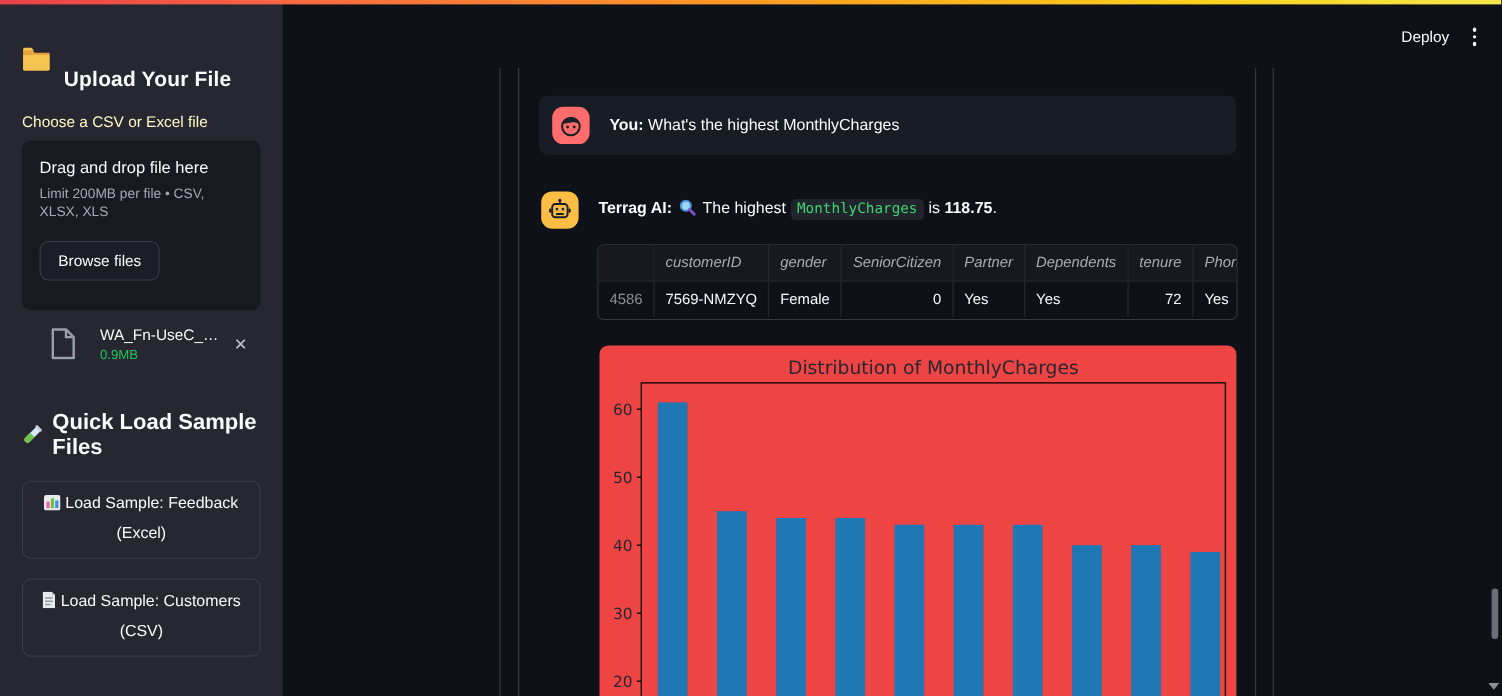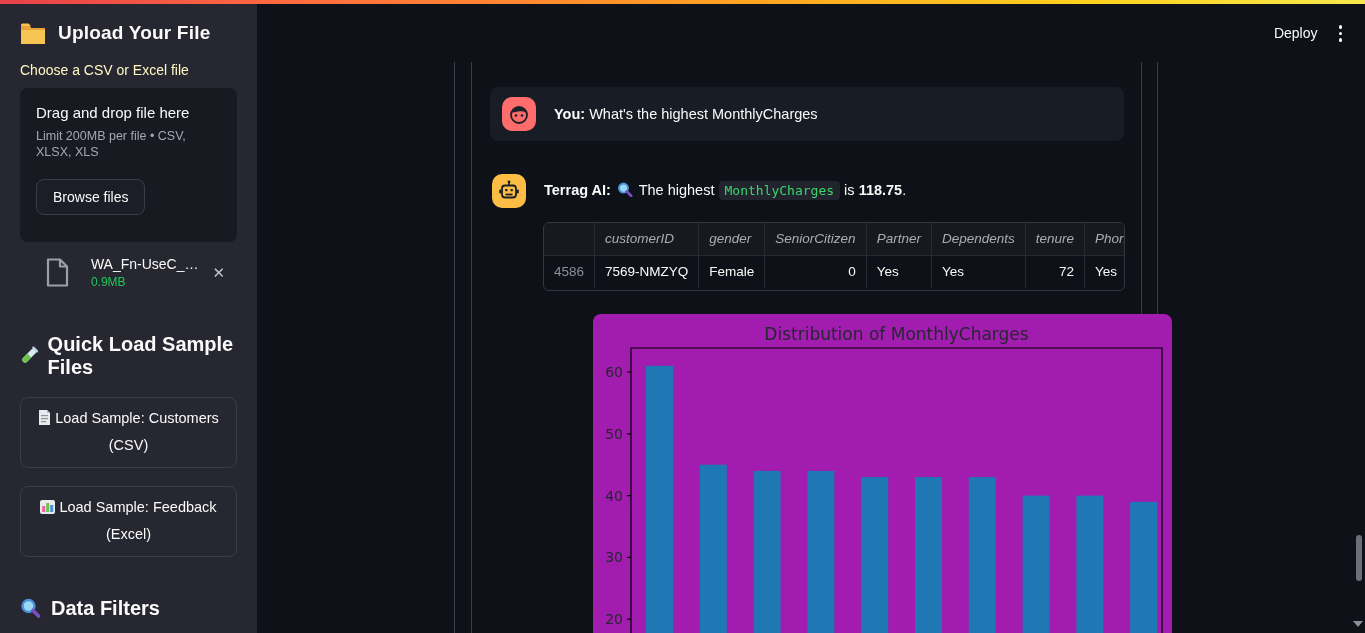--- a/index.html
+++ b/index.html
@@ -9,21 +9,21 @@
     font-family:"Liberation Sans","DejaVu Sans",sans-serif;
     font-size:14px; position:relative;
   }
   .decoration { position:absolute; top:0; left:0; width:1365px; height:4px; z-index:50;
     background:linear-gradient(90deg,#e8414a 0%,#ff6d3f 22%,#ffa421 55%,#ffd21e 80%,#f6e84c 100%); }
 
   
   .sidebar { position:absolute; top:0; left:0; width:257px; height:633px;
     background:#262730; padding:0 20px; z-index:10; }
   .sb-title { display:flex; align-items:center; gap:12px; margin-top:22px; }
-  .sb-title h1 { font-size:19px; font-weight:bold; letter-spacing:.2px; }
+  .sb-title h1 { font-size:19px; font-weight:bold; letter-spacing:.2px;margin-top:40px; }
   .uploader-label { margin-top:18px; font-size:14px; color:#fef9c3; }
   .dropzone { margin-top:10px; background:#171a21; border-radius:8px; padding:16px; height:154px; }
   .dz-title { font-size:15px; color:#fafafa; }
   .dz-sub { margin-top:7px; font-size:12.5px; line-height:1.3; color:#a3a8b4; width:150px; }
   .browse-btn { margin-top:18px; background:#1b1e26; color:#fafafa; font-size:14px;
     border:1px solid #3a3d46; border-radius:8px; padding:9px 16px; cursor:pointer;
     font-family:inherit; }
   .file-item { margin-top:14px; display:flex; align-items:center; padding-left:14px;justify-content:center; }
   .file-info { margin-left:22px; }
   .file-name { font-size:14px; color:#fafafa; max-width:112px; white-space:nowrap; }
@@ -70,21 +70,21 @@
     font-size:13.5px; white-space:nowrap; overflow:hidden; }
   .df th:first-child, .df td:first-child { border-left:none; }
   .df thead th { color:#a9adb5; font-weight:normal; background:#17191f; height:32px;
     border-bottom:1px solid #282b33; text-align:left;font-style:italic; }
   .df td { color:#fafafa; }
   .df td.idx { color:#8b8f98; }
   .df .num { text-align:right; }
 
   
   .chart-card { position:absolute; left:545px; top:314px; width:579px; height:319px;
-    background:#a21caf; border-radius:8px 8px 0 0; overflow:hidden;margin-left:48px; }
+    background:#ef4444; border-radius:8px 8px 0 0; overflow:hidden; }
   .chart-card svg { display:block; font-family:"DejaVu Sans",sans-serif; }
 
   
   .page-scroll-thumb { position:absolute; left:1356px; top:535px; width:6px; height:46px;
     border-radius:3px; background:#6b7078; cursor:pointer; }
   .scroll-arrow { position:absolute; left:1353px; top:621px; width:0; height:0;
     border-left:5px solid transparent; border-right:5px solid transparent;
     border-top:6px solid #8a8f98; cursor:pointer; }
 </style>
 </head>
@@ -127,36 +127,36 @@
       <g transform="rotate(45 11 11)">
         <rect x="7.5" y="-1" width="7" height="22" rx="3.5" fill="#d9e8f5"></rect>
         <path d="M7.5 10 h7 v7.5 a3.5 3.5 0 0 1 -7 0 Z" fill="#6cc24a"></path>
         <rect x="6.3" y="-2" width="9.4" height="3" rx="1.5" fill="#bfd3e4"></rect>
       </g>
     </svg>
     <h2>Quick Load Sample Files</h2>
   </div>
 
   <button class="sample-btn">
+    <span class="icn"><svg width="15" height="14" viewBox="0 0 15 14">
+      <rect x="0" y="0" width="15" height="14" rx="2" fill="#e8eaed"></rect>
+      <rect x="2.2" y="6" width="3" height="6" fill="#ef5fa7"></rect>
+      <rect x="6.2" y="3" width="3" height="9" fill="#6cc24a"></rect>
+      <rect x="10.2" y="5" width="3" height="7" fill="#4a90d9"></rect>
+    </svg></span><span>Load Sample: Feedback (Excel)</span>
+  </button>
+
+  <button class="sample-btn">
     <span class="icn"><svg width="13" height="15" viewBox="0 0 13 15">
       <path d="M1 0 h8 l3 3 v12 H1 Z" fill="#e8eaed"></path>
       <path d="M9 0 l3 3 h-3 Z" fill="#b9bec6"></path>
       <rect x="3" y="5" width="7" height="1.2" fill="#8d939c"></rect>
       <rect x="3" y="8" width="7" height="1.2" fill="#8d939c"></rect>
       <rect x="3" y="11" width="5" height="1.2" fill="#8d939c"></rect>
     </svg></span><span>Load Sample: Customers (CSV)</span>
-  </button>
-
-  <button class="sample-btn">
-    <span class="icn"><svg width="15" height="14" viewBox="0 0 15 14">
-      <rect x="0" y="0" width="15" height="14" rx="2" fill="#e8eaed"></rect>
-      <rect x="2.2" y="6" width="3" height="6" fill="#ef5fa7"></rect>
-      <rect x="6.2" y="3" width="3" height="9" fill="#6cc24a"></rect>
-      <rect x="10.2" y="5" width="3" height="7" fill="#4a90d9"></rect>
-    </svg></span><span>Load Sample: Feedback (Excel)</span>
   </button>
 
   <div class="section-title filters-title">
     <svg width="21" height="21" viewBox="0 0 21 21">
       <circle cx="8.5" cy="8" r="6" fill="#9ad7f5" stroke="#4a90d9" stroke-width="2.4"></circle>
       <line x1="13" y1="12.5" x2="18.5" y2="18" stroke="#7a4fbf" stroke-width="3.6" stroke-linecap="round"></line>
     </svg>
     <h2>Data Filters</h2>
   </div>
 

